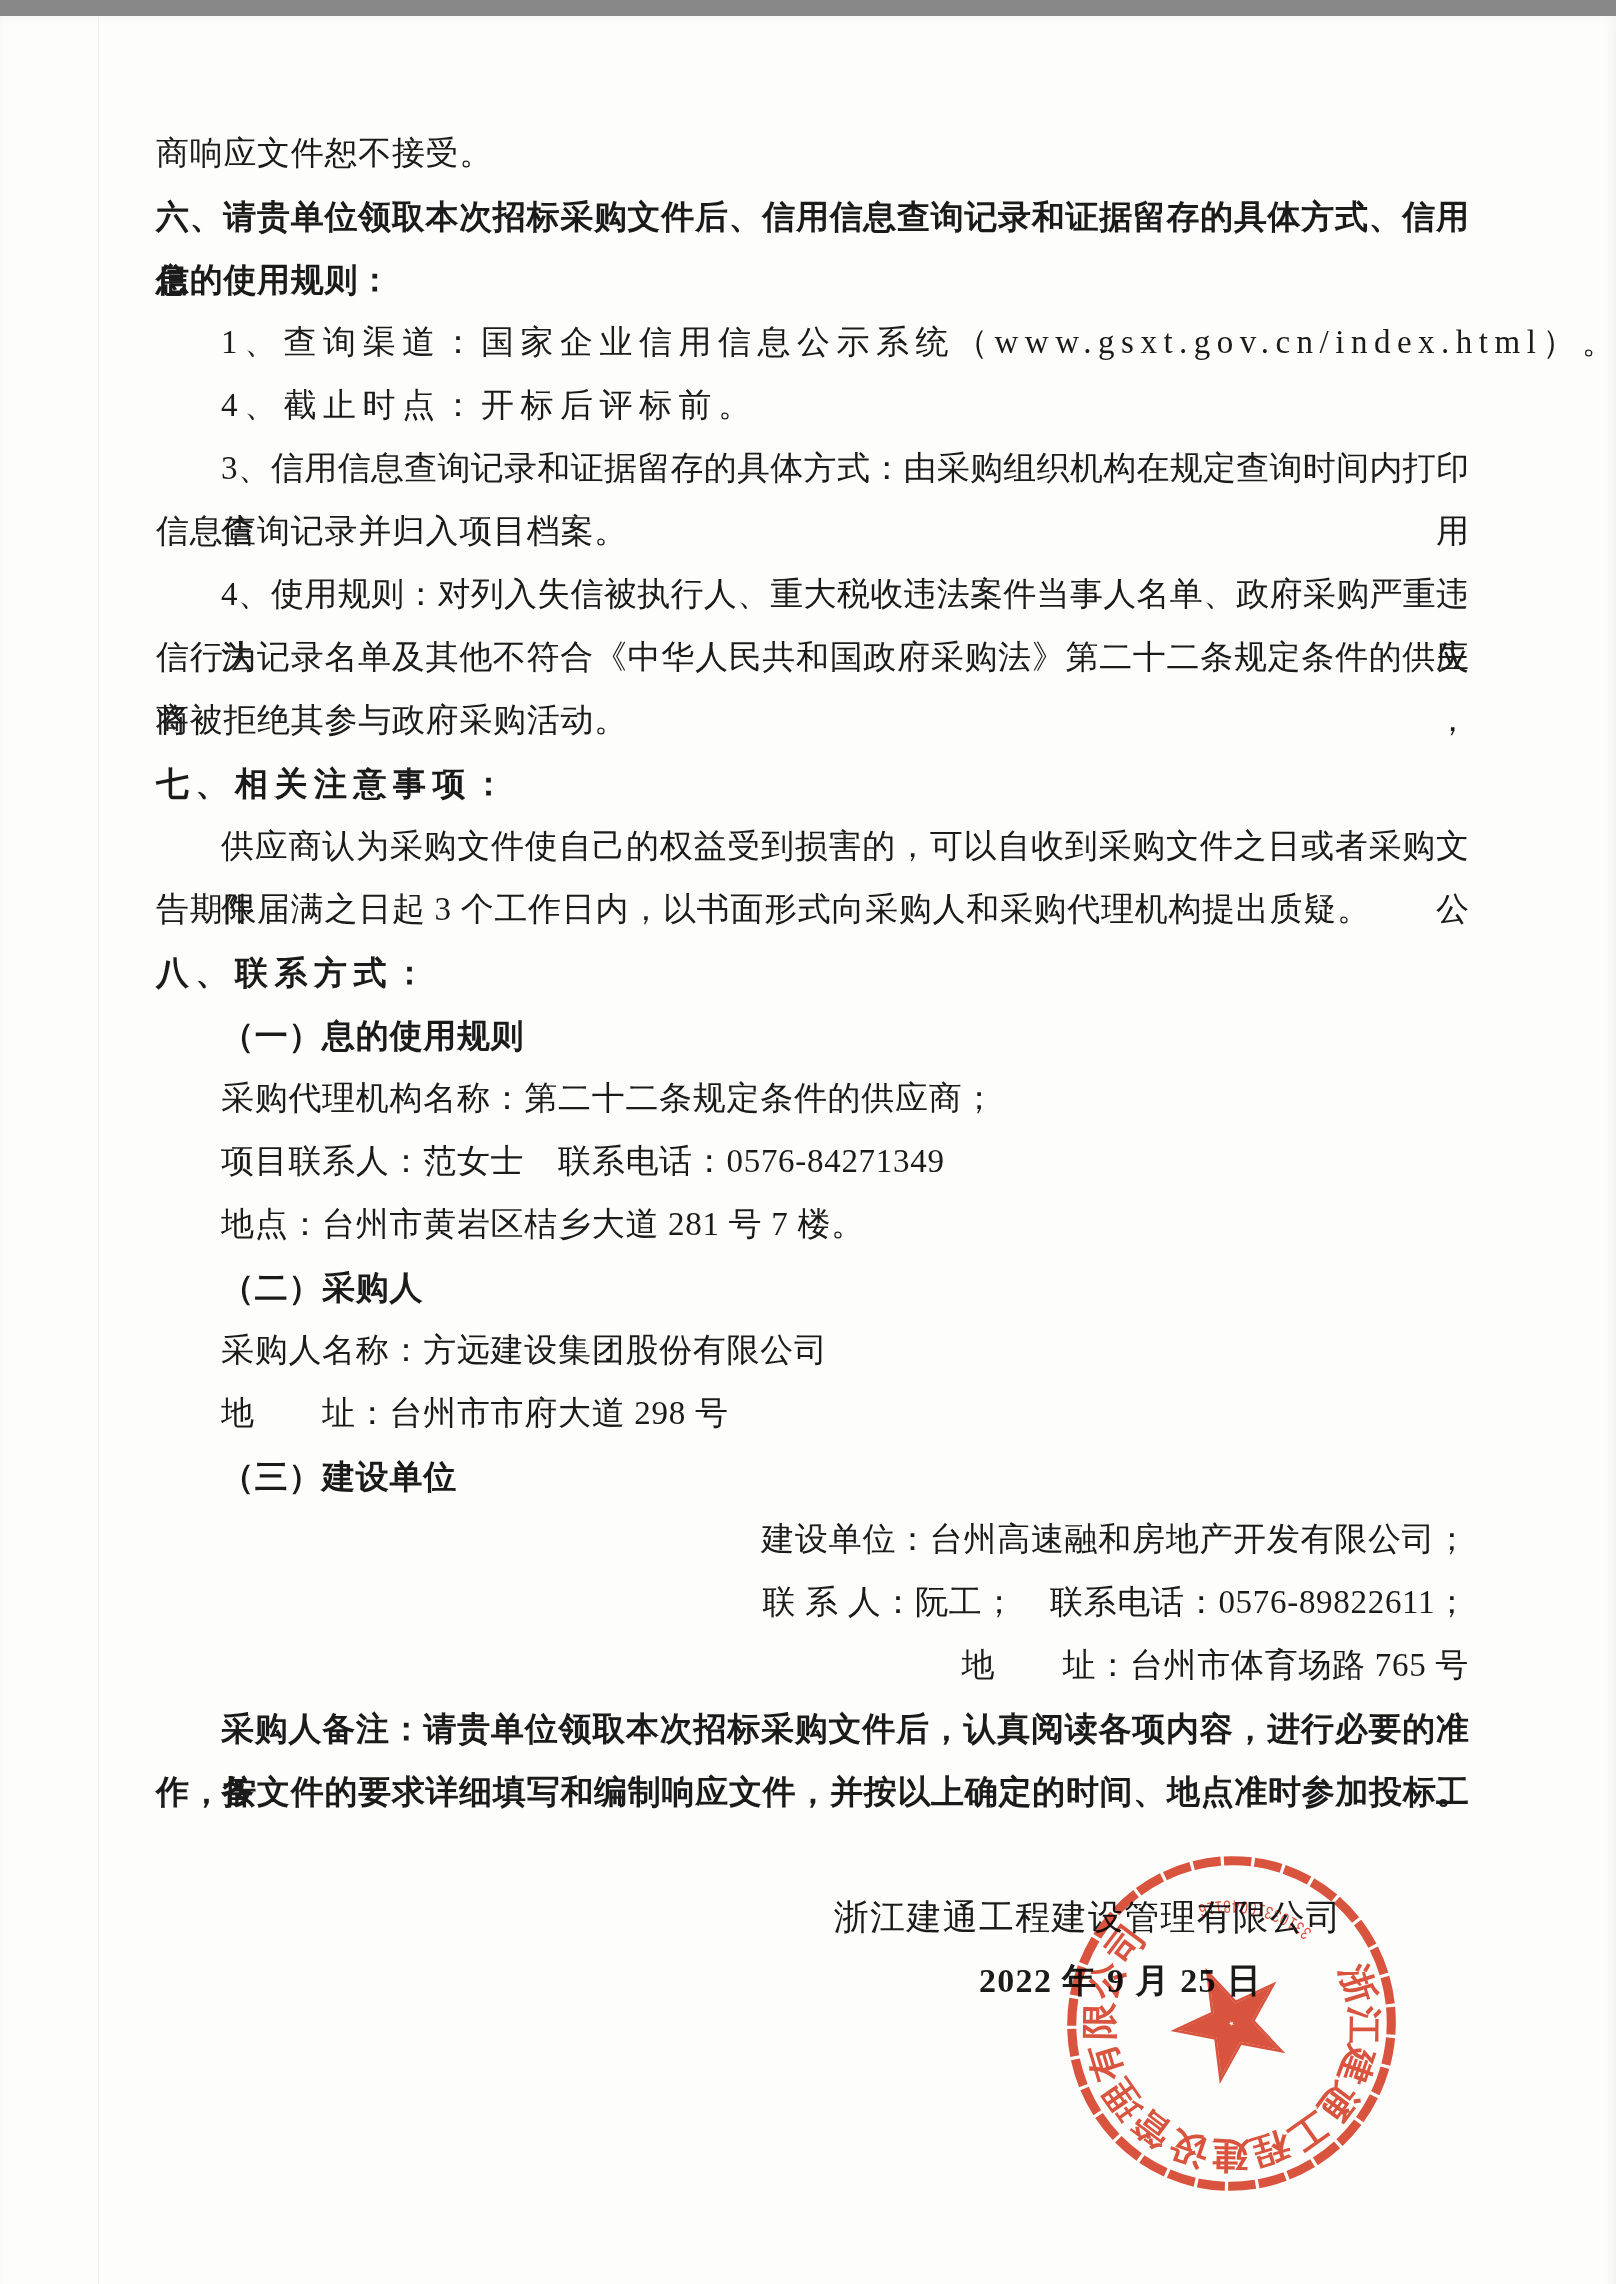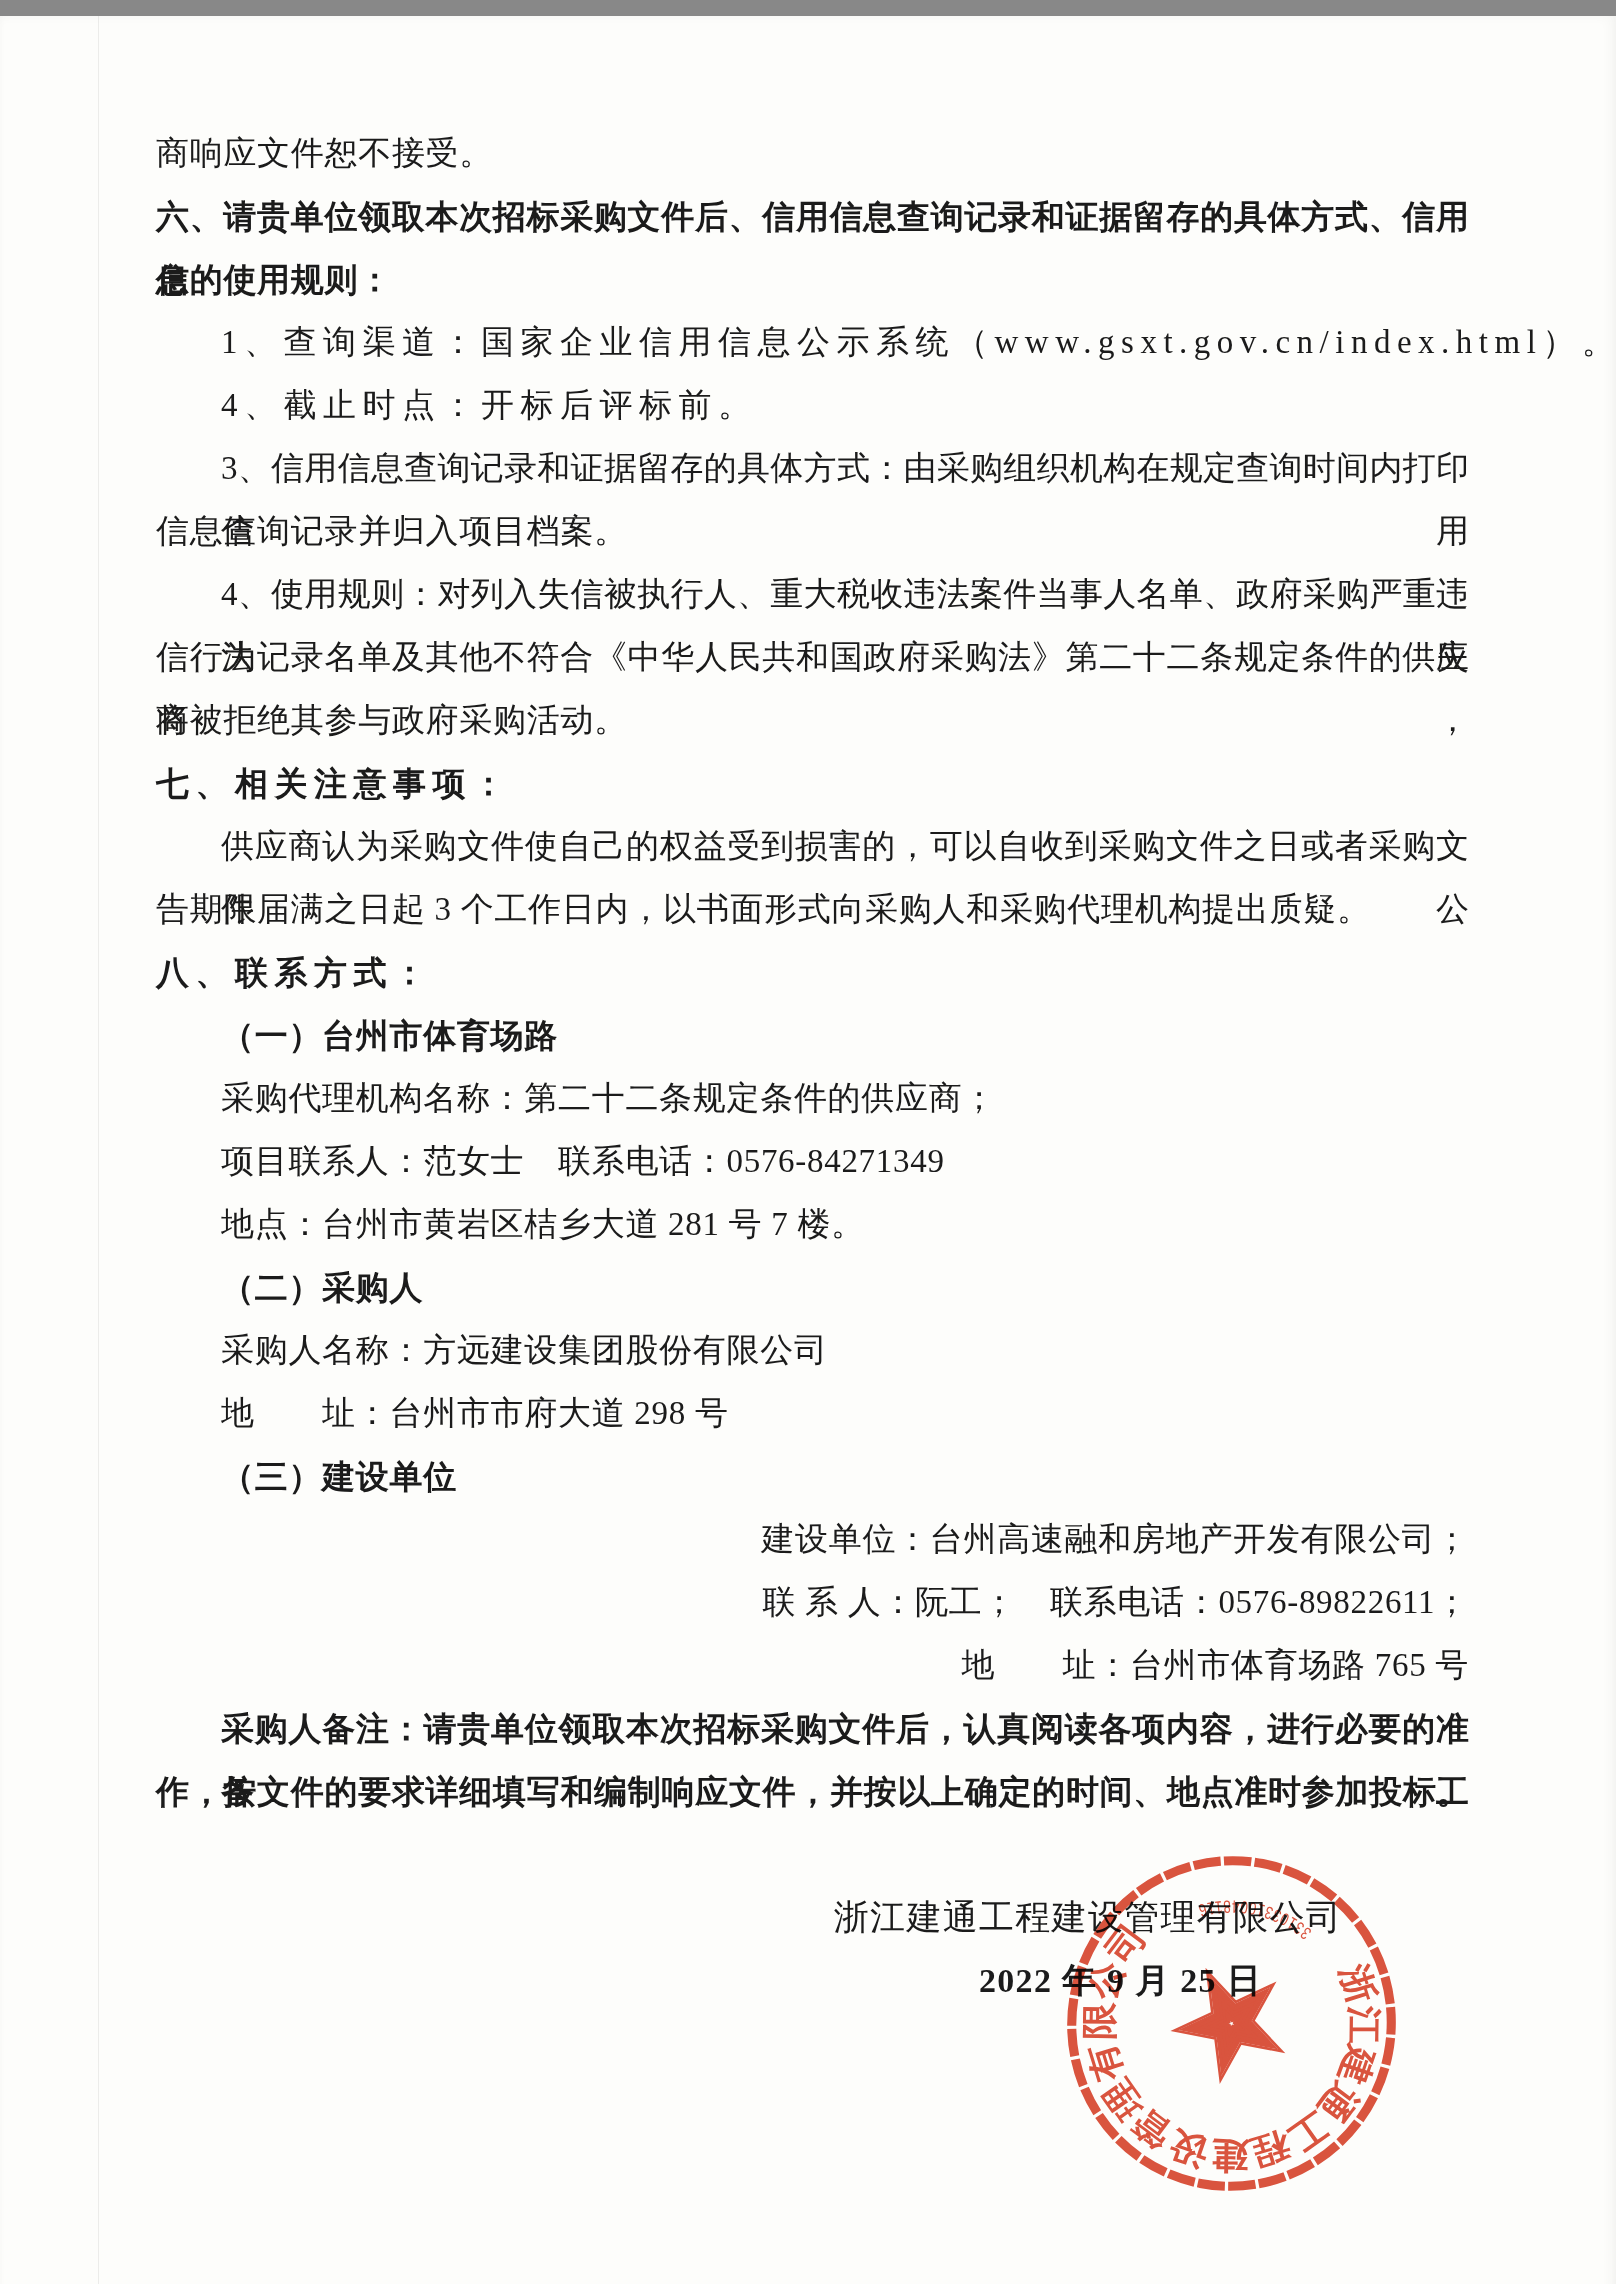--- a/index.html
+++ b/index.html
@@ -78,21 +78,21 @@
       <div class="ln i2 sp">4、截止时点：开标后评标前。</div>
       <div class="ln i2 fill">3、信用信息查询记录和证据留存的具体方式：由采购组织机构在规定查询时间内打印信用</div>
       <div class="ln ">信息查询记录并归入项目档案。</div>
       <div class="ln i2 fill">4、使用规则：对列入失信被执行人、重大税收违法案件当事人名单、政府采购严重违法失</div>
       <div class="ln fill">信行为记录名单及其他不符合《中华人民共和国政府采购法》第二十二条规定条件的供应商，</div>
       <div class="ln ">将被拒绝其参与政府采购活动。</div>
       <div class="ln bold sp">七、相关注意事项：</div>
       <div class="ln i2 fill">供应商认为采购文件使自己的权益受到损害的，可以自收到采购文件之日或者采购文件公</div>
       <div class="ln ">告期限届满之日起 3 个工作日内，以书面形式向采购人和采购代理机构提出质疑。</div>
       <div class="ln bold sp">八、联系方式：</div>
-      <div class="ln i2 bold">（一）台州市体育场路</div>
+      <div class="ln i2 bold">（一）息的使用规则</div>
       <div class="ln i2">采购代理机构名称：第二十二条规定条件的供应商；</div>
       <div class="ln i2">项目联系人：范女士　联系电话：0576-84271349</div>
       <div class="ln i2">地点：台州市黄岩区桔乡大道 281 号 7 楼。</div>
       <div class="ln i2 bold">（二）采购人</div>
       <div class="ln i2">采购人名称：方远建设集团股份有限公司</div>
       <div class="ln i2">地　　址：台州市市府大道 298 号</div>
       <div class="ln i2 bold">（三）建设单位</div>
       <div class="ln i06">建设单位：台州高速融和房地产开发有限公司；</div>
       <div class="ln i06">联 系 人：阮工；　联系电话：0576-89822611；</div>
       <div class="ln i06">地　　址：台州市体育场路 765 号</div>

